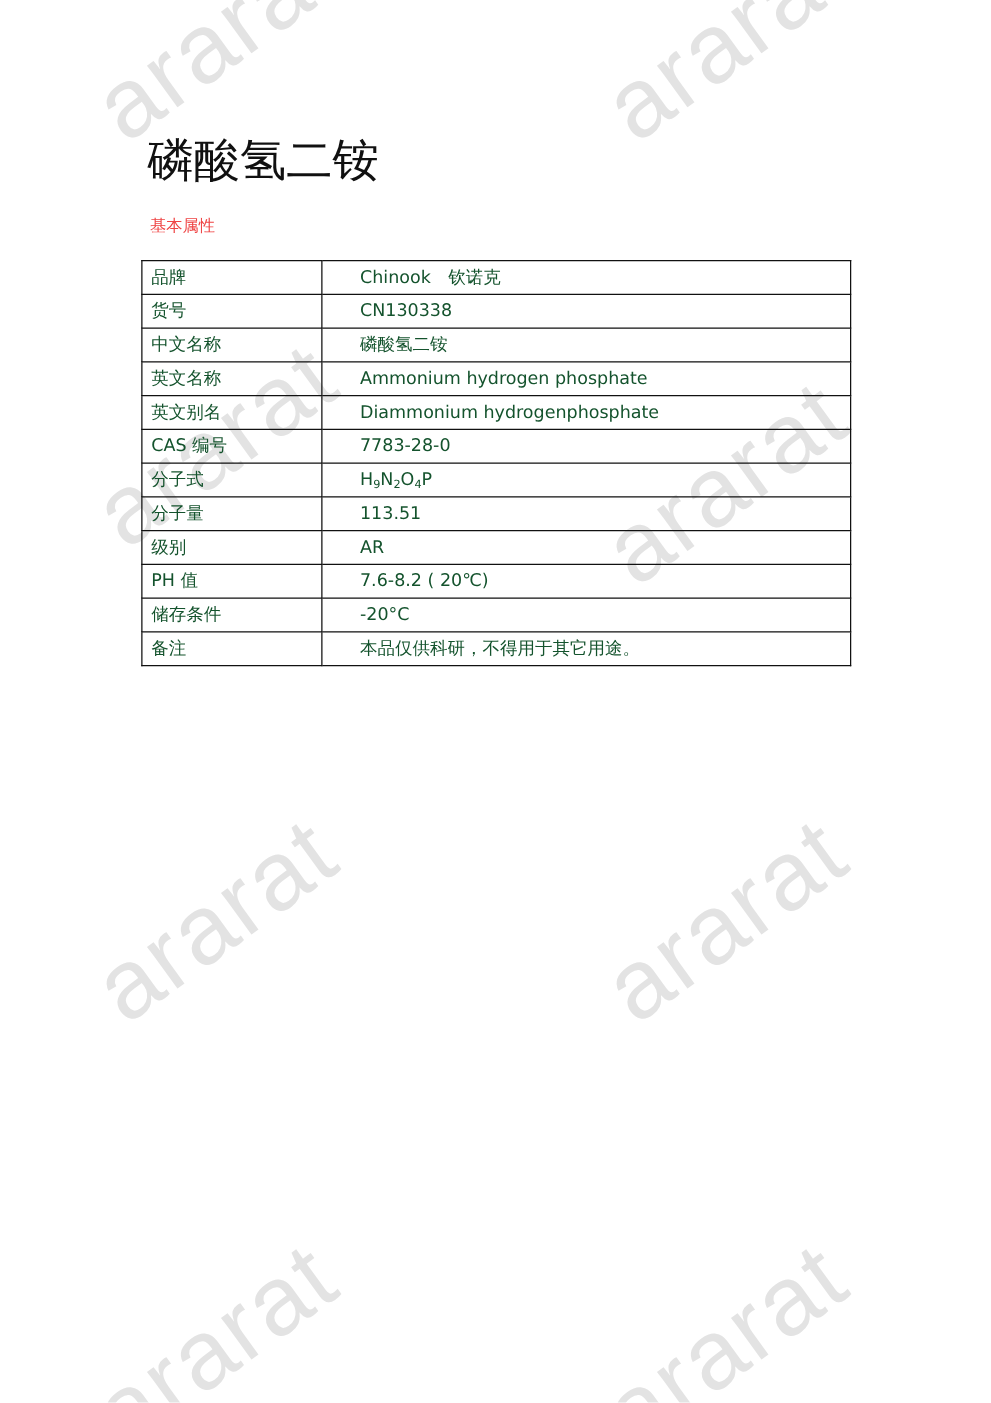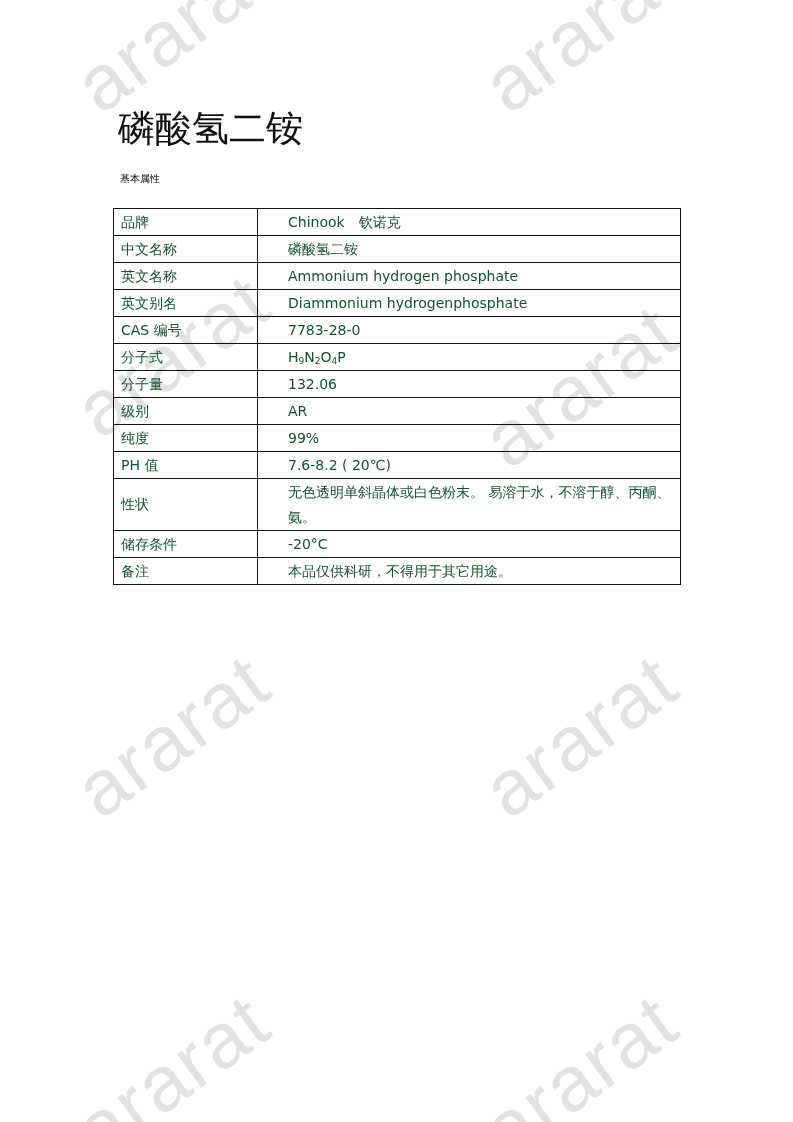--- a/index.html
+++ b/index.html
@@ -36,22 +36,22 @@
       font-size: 37px;
       font-weight: normal;
       color: #111111;
       z-index: 2;
       letter-spacing: 0px;
     }
     .section-label {
       position: absolute;
       left: 120px;
       top: 172px;
-      font-size: 10px;
-      color: #000000;
+      font-size: 13px;
+      color: #ef4444;
       z-index: 2;
     }
     table.props {
       position: absolute;
       left: 113px;
       top: 208px;
       width: 568px;
       border-collapse: collapse;
       z-index: 2;
       background: transparent;
@@ -98,20 +98,24 @@
 
 <div class="section-label">基本属性</div>
 
 <table class="props">
   <tbody>
     <tr>
       <td class="key">品牌</td>
       <td class="val">Chinook　钦诺克</td>
     </tr>
     <tr>
+      <td class="key">货号</td>
+      <td class="val">CN130338</td>
+    </tr>
+    <tr>
       <td class="key">中文名称</td>
       <td class="val">磷酸氢二铵</td>
     </tr>
     <tr>
       <td class="key">英文名称</td>
       <td class="val">Ammonium hydrogen phosphate</td>
     </tr>
     <tr>
       <td class="key">英文别名</td>
       <td class="val">Diammonium hydrogenphosphate</td>
@@ -119,37 +123,29 @@
     <tr>
       <td class="key">CAS 编号</td>
       <td class="val">7783-28-0</td>
     </tr>
     <tr>
       <td class="key">分子式</td>
       <td class="val" id="formula-cell"><span>H</span><sub>9</sub><span>N</span><sub>2</sub><span>O</span><sub>4</sub><span>P</span></td>
     </tr>
     <tr>
       <td class="key">分子量</td>
-      <td class="val">132.06</td>
+      <td class="val">113.51</td>
     </tr>
     <tr>
       <td class="key">级别</td>
       <td class="val">AR</td>
     </tr>
     <tr>
-      <td class="key">纯度</td>
-      <td class="val">99%</td>
-    </tr>
-    <tr>
       <td class="key">PH 值</td>
       <td class="val">7.6-8.2 ( 20℃)</td>
-    </tr>
-    <tr class="tall">
-      <td class="key">性状</td>
-      <td class="val">无色透明单斜晶体或白色粉末。 易溶于水，不溶于醇、丙酮、氨。</td>
     </tr>
     <tr>
       <td class="key">储存条件</td>
       <td class="val">-20°C</td>
     </tr>
     <tr>
       <td class="key">备注</td>
       <td class="val">本品仅供科研，不得用于其它用途。</td>
     </tr>
   </tbody>

